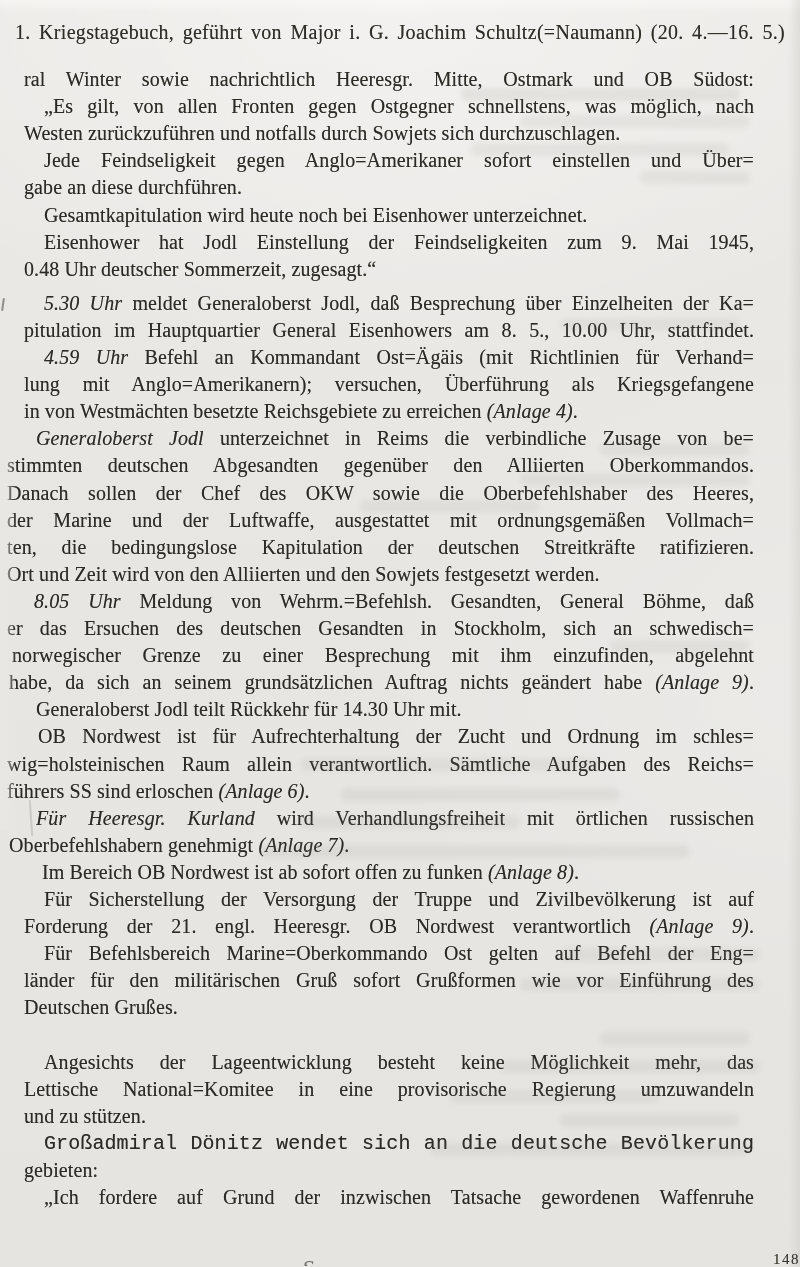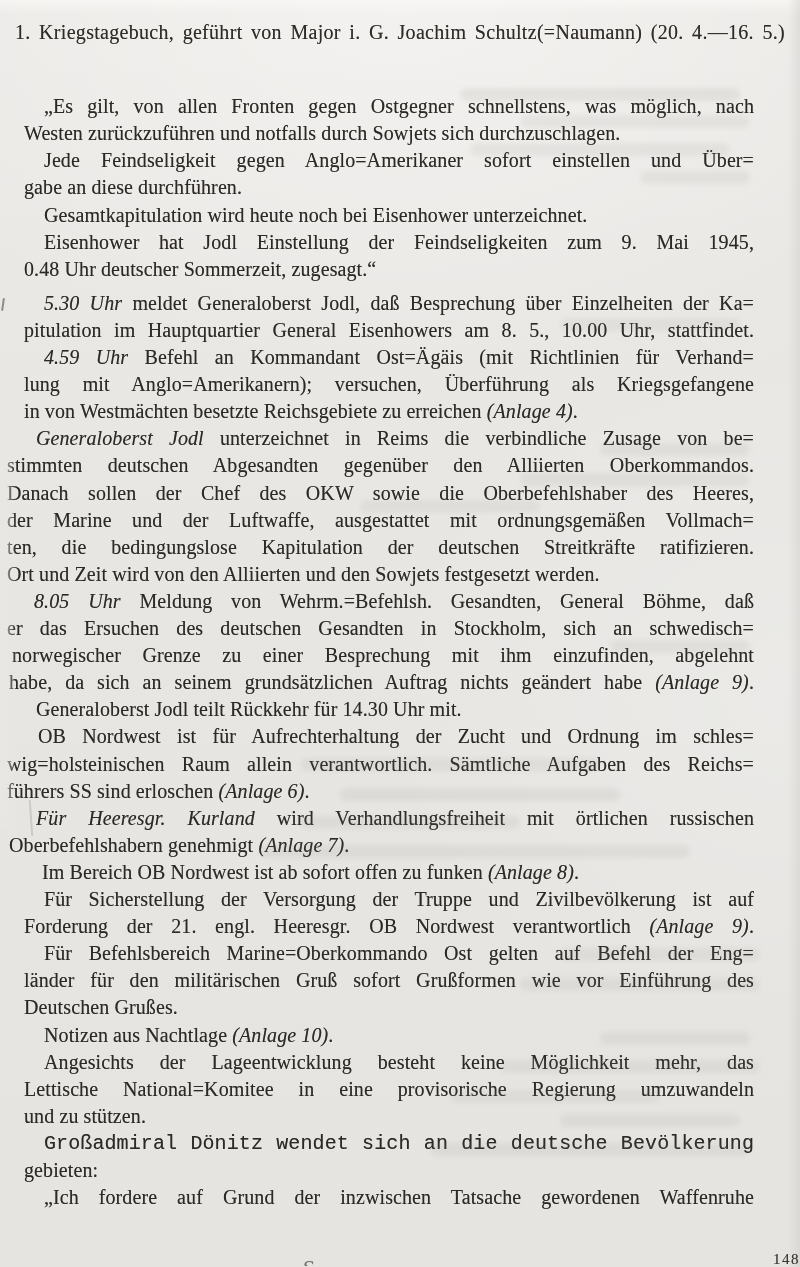--- a/index.html
+++ b/index.html
@@ -83,20 +83,21 @@
 </head>
 <body>
 
 <div class="page">
   <div class="edge-top"></div>
   <div class="edge-right"></div>
 
   <div class="running-head">1. Kriegstagebuch, geführt von Major i. G. Joachim Schultz(=Naumann) (20. 4.—16. 5.)</div>
 
   <div class="body-text">
+      <div class="line just" style="top: 0px; left: 0px; width: 730px;"><span>ral Winter sowie nachrichtlich Heeresgr. Mitte, Ostmark und OB Südost:</span></div>
       <div class="line just" style="top: 27.1px; left: 20px; width: 710px;"><span>„Es gilt, von allen Fronten gegen Ostgegner schnellstens, was möglich, nach</span></div>
       <div class="line just" style="top: 81.3px; left: 20px; width: 710px;"><span>Jede Feindseligkeit gegen Anglo=Amerikaner sofort einstellen und Über=</span></div>
       <div class="line" style="top: 54.2px; left: 0px; width: 730px;"><span>Westen zurückzuführen und notfalls durch Sowjets sich durchzuschlagen.</span></div>
       <div class="line" style="top: 108.4px; left: 0px; width: 730px;"><span>gabe an diese durchführen.</span></div>
       <div class="line" style="top: 135.5px; left: 20px; width: 710px;"><span>Gesamtkapitulation wird heute noch bei Eisenhower unterzeichnet.</span></div>
       <div class="line just" style="top: 162.6px; left: 20px; width: 710px;"><span>Eisenhower hat Jodl Einstellung der Feindseligkeiten zum 9. Mai 1945,</span></div>
       <div class="line" style="top: 189.7px; left: 0px; width: 730px;"><span>0.48 Uhr deutscher Sommerzeit, zugesagt.“</span></div>
       <div class="line just" style="top: 223.8px; left: 20px; width: 710px;"><span class="it">5.30 Uhr</span><span> meldet Generaloberst Jodl, daß Besprechung über Einzelheiten der Ka=</span></div>
       <div class="line just" style="top: 250.9px; left: 0px; width: 730px;"><span>pitulation im Hauptquartier General Eisenhowers am 8. 5., 10.00 Uhr, stattfindet.</span></div>
       <div class="line just" style="top: 278px; left: 20px; width: 710px;"><span class="it">4.59 Uhr</span><span> Befehl an Kommandant Ost=Ägäis (mit Richtlinien für Verhand=</span></div>
@@ -117,21 +118,20 @@
       <div class="line just" style="top: 684.5px; left: -17px; width: 747px;"><span>wig=holsteinischen Raum allein verantwortlich. Sämtliche Aufgaben des Reichs=</span></div>
       <div class="line" style="top: 711.6px; left: -17px; width: 747px;"><span>führers SS sind erloschen </span><span class="it">(Anlage 6)</span><span>.</span></div>
       <div class="line just" style="top: 738.7px; left: 12px; width: 718px;"><span class="it">Für Heeresgr. Kurland</span><span> wird Verhandlungsfreiheit mit örtlichen russischen</span></div>
       <div class="line" style="top: 765.8px; left: -15px; width: 745px;"><span>Oberbefehlshabern genehmigt </span><span class="it">(Anlage 7)</span><span>.</span></div>
       <div class="line" style="top: 792.9px; left: 18px; width: 712px;"><span>Im Bereich OB Nordwest ist ab sofort offen zu funken </span><span class="it">(Anlage 8)</span><span>.</span></div>
       <div class="line just" style="top: 820px; left: 20px; width: 710px;"><span>Für Sicherstellung der Versorgung der Truppe und Zivilbevölkerung ist auf</span></div>
       <div class="line just" style="top: 847.1px; left: 0px; width: 730px;"><span>Forderung der 21. engl. Heeresgr. OB Nordwest verantwortlich </span><span class="it">(Anlage 9)</span><span>.</span></div>
       <div class="line just" style="top: 874.2px; left: 20px; width: 710px;"><span>Für Befehlsbereich Marine=Oberkommando Ost gelten auf Befehl der Eng=</span></div>
       <div class="line just" style="top: 901.3px; left: 0px; width: 730px;"><span>länder für den militärischen Gruß sofort Grußformen wie vor Einführung des</span></div>
       <div class="line" style="top: 928.4px; left: 0px; width: 730px;"><span>Deutschen Grußes.</span></div>
-      <div class="line" style="top: 955.5px; left: 20px; width: 710px;"><span>Notizen aus Nachtlage </span><span class="it">(Anlage 10)</span><span>.</span></div>
       <div class="line just" style="top: 982.6px; left: 20px; width: 710px;"><span>Angesichts der Lageentwicklung besteht keine Möglichkeit mehr, das</span></div>
       <div class="line just" style="top: 1009.7px; left: 0px; width: 730px;"><span>Lettische National=Komitee in eine provisorische Regierung umzuwandeln</span></div>
       <div class="line" style="top: 1036.8px; left: 0px; width: 730px;"><span>und zu stützen.</span></div>
       <div class="line just" style="top: 1063.9px; left: 20px; width: 710px; font-family: Liberation Mono, monospace;"><span>Großadmiral Dönitz wendet sich an die deutsche Bevölkerung in den West=</span></div>
       <div class="line" style="top: 1091px; left: 0px; width: 730px;"><span>gebieten:</span></div>
       <div class="line just" style="top: 1118.1px; left: 20px; width: 710px;"><span>„Ich fordere auf Grund der inzwischen Tatsache gewordenen Waffenruhe</span></div>
     </div>
 
   <div class="left-fade"></div>
   <div class="speck"></div>

